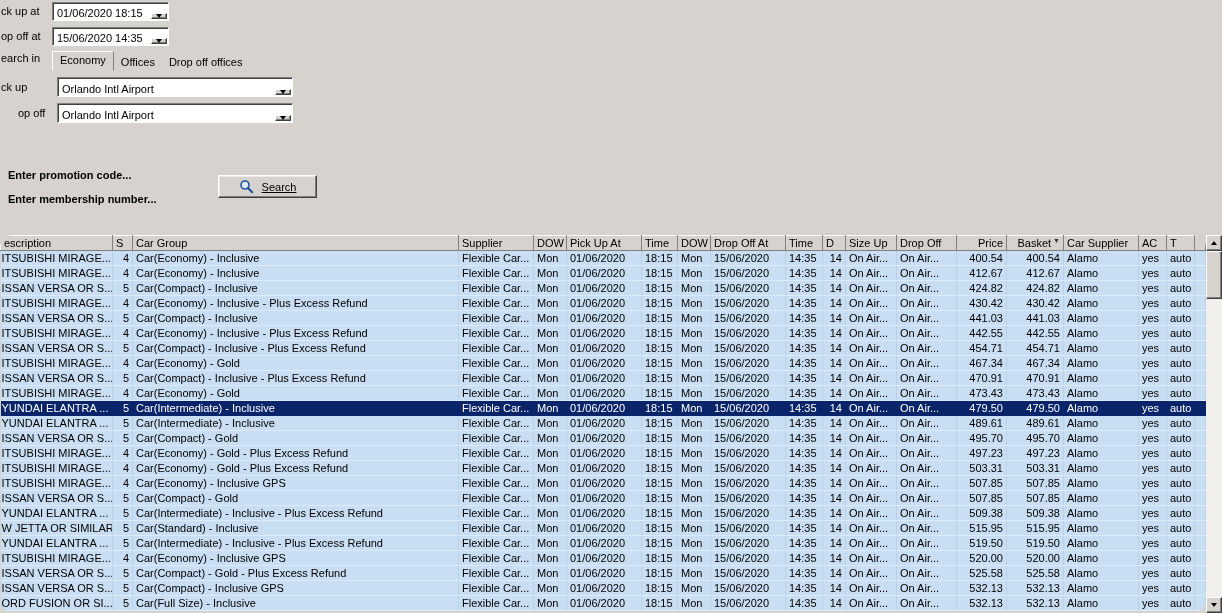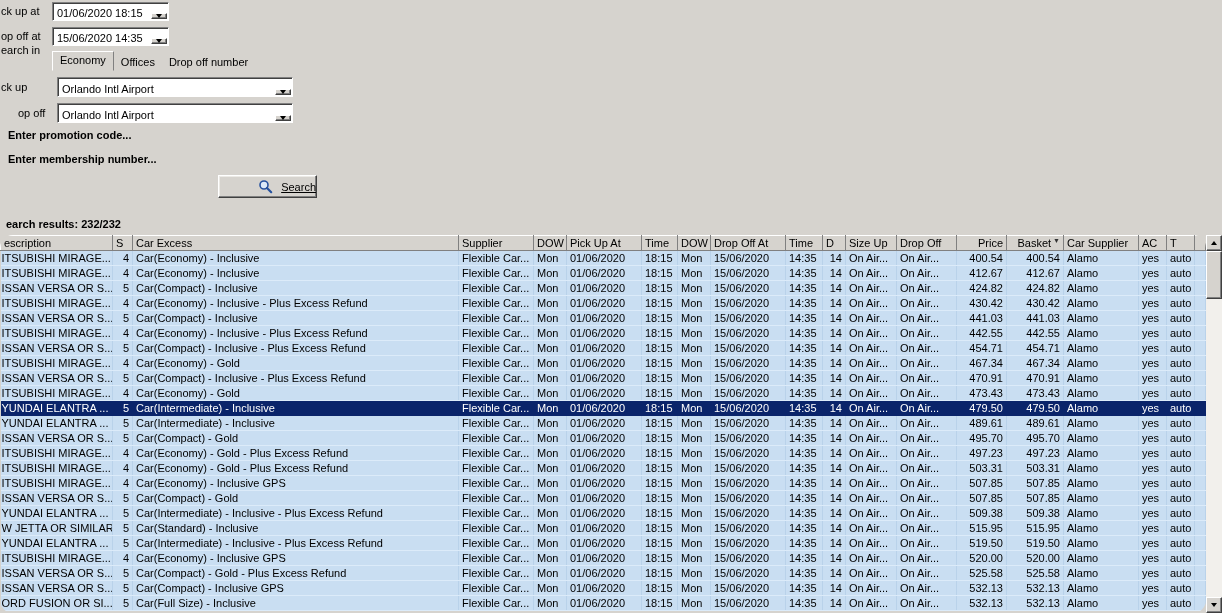--- a/index.html
+++ b/index.html
@@ -5,21 +5,21 @@
   * { margin:0; padding:0; box-sizing:border-box; }
   html, body { width:1222px; height:613px; overflow:hidden; }
   body {
     font-family:"Liberation Sans","DejaVu Sans",sans-serif;
     font-size:11px; color:#000;
     background:var(--window-background,#d6d3ce);
   }
   .app { position:relative; width:1222px; height:613px; overflow:hidden;padding-left:36px; }
   .abs { position:absolute; }
   .label { white-space:nowrap; }
-  .bold { font-weight:bold; }
+  .bold { font-weight:bold;margin-top:40px; }
 
   
   .combo {
     display:flex; align-items:flex-end; background:#fff;
     border:1px solid; border-color:#808080 #fff #fff #808080;
     box-shadow: inset 1px 1px 0 #404040;
     padding:1px;
   }
   .combo-value { flex:1; padding:0 3px; display:flex; align-items:center; white-space:nowrap; overflow:hidden; background:#fff; }
   .combo-btn {
@@ -38,21 +38,21 @@
     padding:2px 7px 4px;
     background:#d6d3ce;
     border:1px solid; border-color:#fff #808080 #d6d3ce #fff;
   }
 
   
   .button3d {
     background:#d6d3ce;
     border:1px solid; border-color:#fff #404040 #404040 #fff;
     box-shadow: inset -1px -1px 0 #808080, inset 1px 1px 0 #eceae6;
-    display:flex; align-items:center; justify-content:flex-end; gap:8px; cursor:default;
+    display:flex; align-items:center; justify-content:center; gap:8px; cursor:default;
   }
   .search-label { text-decoration:underline; }
 
   
   .table-area { position:absolute; left:0; top:235px; width:1206px; height:378px; overflow:hidden;border-radius:13px; }
   table { border-collapse:collapse; table-layout:fixed; width:1206px; }
   thead th {
     background:#d6d3ce; font-weight:normal; text-align:left;
     border-top:1px solid #fff; border-left:1px solid #fff;
     border-right:1px solid #808080; border-bottom:1px solid #808080;
@@ -104,25 +104,25 @@
   </div>
 
   <span class="abs label" style="left:1px;top:30px">op off at</span>
   <div class="abs combo" style="left:52px;top:27px;width:117px;height:19px">
     <span class="combo-value">15/06/2020 14:35</span>
     <span class="combo-btn">
         <span class="arrow-down"></span>
       </span>
   </div>
 
-  <span class="abs label" style="left:1px;top:44px">earch in</span>
+  <span class="abs label" style="left:1px;top:52px">earch in</span>
   <div class="abs tabstrip" style="left:52px;top:52px">
     <div class="tab active"><span>Economy</span></div>
     <div class="tab"><span>Offices</span></div>
-    <div class="tab"><span>Drop off number</span></div>
+    <div class="tab"><span>Drop off offices</span></div>
   </div>
 
   <span class="abs label" style="left:1px;top:81px">ck up</span>
   <div class="abs combo" style="left:57px;top:77px;width:236px;height:20px">
     <span class="combo-value">Orlando Intl Airport</span>
     <span class="combo-btn">
         <span class="arrow-down"></span>
       </span>
   </div>
 
@@ -169,21 +169,21 @@
           <col style="width: 57px;">
           <col style="width: 75px;">
           <col style="width: 28px;">
           <col style="width: 28px;">
           <col>
         </colgroup>
       <thead>
           <tr id="header-row">
             <th>escription</th>
             <th>S</th>
-            <th>Car Excess</th>
+            <th>Car Group</th>
             <th>Supplier</th>
             <th>DOW</th>
             <th>Pick Up At</th>
             <th>Time</th>
             <th>DOW</th>
             <th>Drop Off At</th>
             <th>Time</th>
             <th>D</th>
             <th>Size Up</th>
             <th>Drop Off</th>

